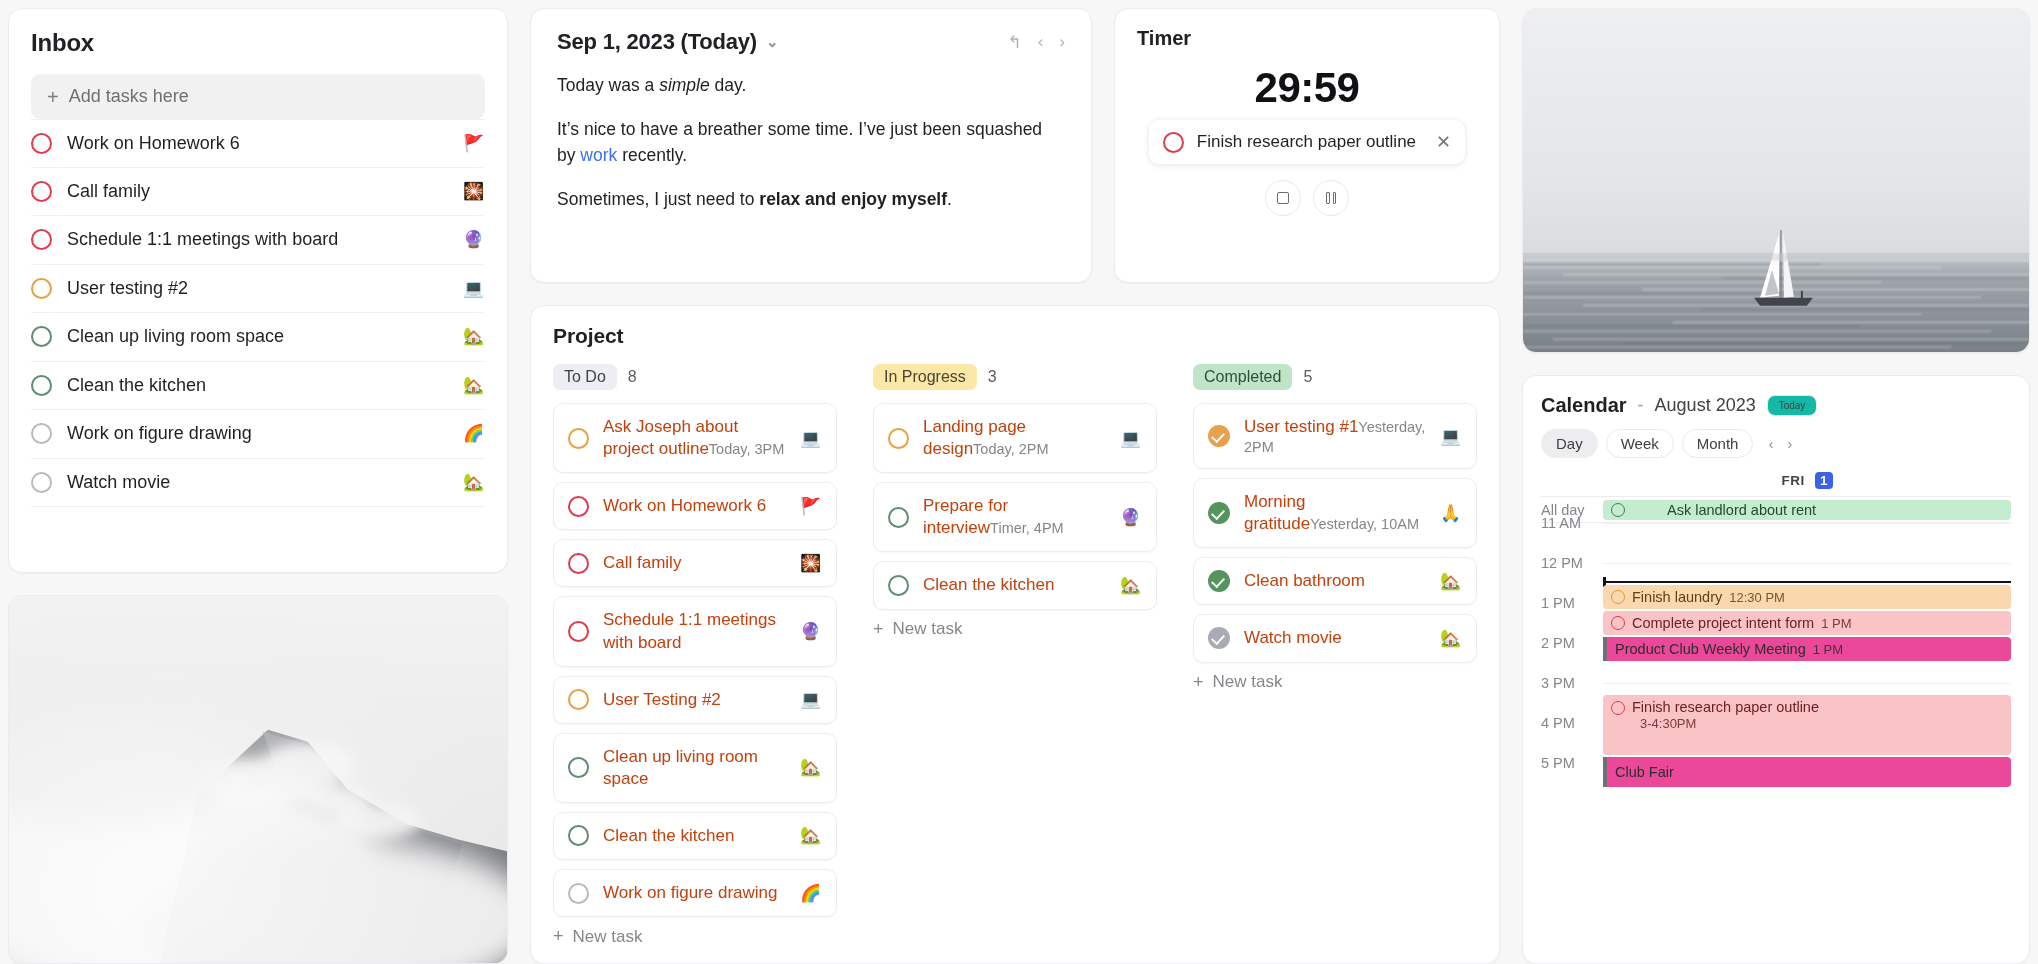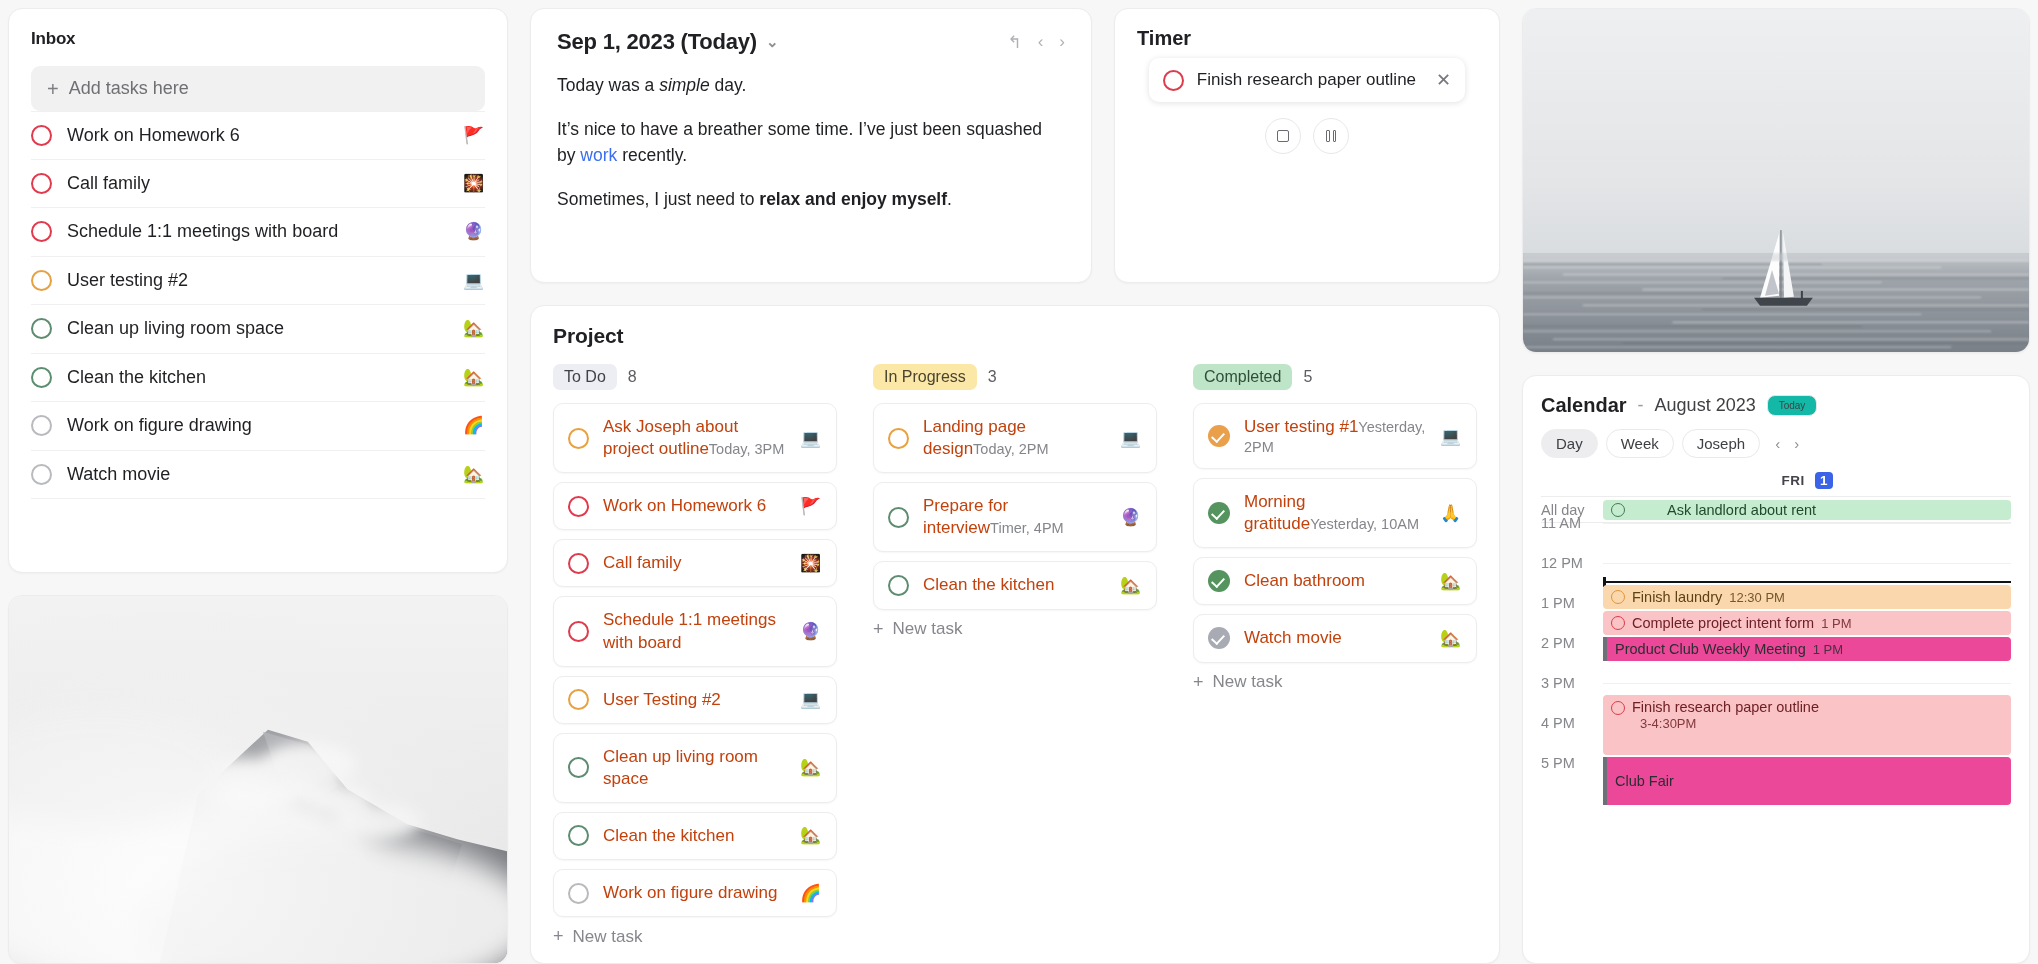--- a/index.html
+++ b/index.html
@@ -19,21 +19,21 @@
   .card {
     background: #ffffff;
     border: 1px solid #ececef;
     border-radius: 14px;
     box-shadow: 0 1px 2px rgba(16,17,26,.035);
   }
 
   
   .col1 { width: 500px; flex: 0 0 500px; display: flex; flex-direction: column; gap: 22px; }
   .inbox { padding: 20px 22px 0 22px; height: 565px; overflow: hidden; }
-  .inbox-title { font-size: 17px; font-weight: 600; color: #202124; letter-spacing: -0.2px; }
+  .inbox-title { font-size: 24px; font-weight: 600; color: #202124; letter-spacing: -0.2px; }
   .add-tasks {
     margin-top: 17px; height: 45px; border-radius: 9px; background: #f1f1f2;
     display: flex; align-items: center; gap: 10px; padding: 0 16px;
     font-size: 18px; color: #6f7073; cursor: text;
   }
   .add-tasks .plus { font-size: 20px; color: #7d7e82; line-height: 1; }
 
   .task-row {
     display: flex; align-items: center; gap: 15px;
     height: 48.5px; border-bottom: 1px solid #f0f0f2;
@@ -286,20 +286,21 @@
         </div>
         <div class="journal-body">
           <p><span>Today was a </span><em>simple</em><span> day.</span></p>
           <p><span>It’s nice to have a breather some time. I’ve just been squashed by </span><a href="#">work</a><span> recently.</span></p>
           <p><span>Sometimes, I just need to </span><b>relax and enjoy myself</b><span>.</span></p>
         </div>
       </div>
 
       <div class="card timer">
         <div class="timer-title">Timer</div>
+        <div class="timer-clock">29:59</div>
         <div class="timer-task">
           <span class="cb red"></span>
           <span>Finish research paper outline</span>
           <span class="x">✕</span>
         </div>
         <div class="timer-controls">
           <div class="tbtn">
               <span class="ico-stop"></span>
             </div>
           <div class="tbtn">
@@ -485,21 +486,21 @@
       <div class="cal-head">
         <span class="cal-title">Calendar</span>
         <span class="cal-dash">-</span>
         <span class="cal-month">August 2023</span>
         <span class="cal-today">Today</span>
       </div>
 
       <div class="cal-views">
         <span class="vbtn active">Day</span>
         <span class="vbtn">Week</span>
-        <span class="vbtn">Joseph</span>
+        <span class="vbtn">Month</span>
         <span class="cal-arrows">
           <span>‹</span>
           <span>›</span>
         </span>
       </div>
 
       <div class="cal-daycol">
         <span class="daylabel">FRI</span>
         <span class="daynum">1</span>
       </div>
@@ -555,21 +556,21 @@
                 <span class="tm">1 PM</span>
               </div>
               <div class="ev abs ev-gray" style="top: 114px; height: 24px; align-items: center;">
                 <span>Product Club Weekly Meeting</span>
                 <span class="tm">1 PM</span>
               </div>
               <div class="ev abs ev-red" style="top: 172px; height: 60px; align-items: flex-start;">
                 <span class="mini" style="margin-top:4px"></span>
                 <span style="padding-top:2px"><span>Finish research paper outline</span><br><span class="tm" style="margin-left:8px">3-4:30PM</span></span>
               </div>
-              <div class="ev abs ev-gray" style="top: 234px; height: 48px; align-items: center;">
+              <div class="ev abs ev-gray" style="top: 234px; height: 30px; align-items: center;">
                 <span>Club Fair</span>
               </div>
             </div>
           </div>
       </div>
     </div>
   </div>
 </div>
 
 </body></html>

